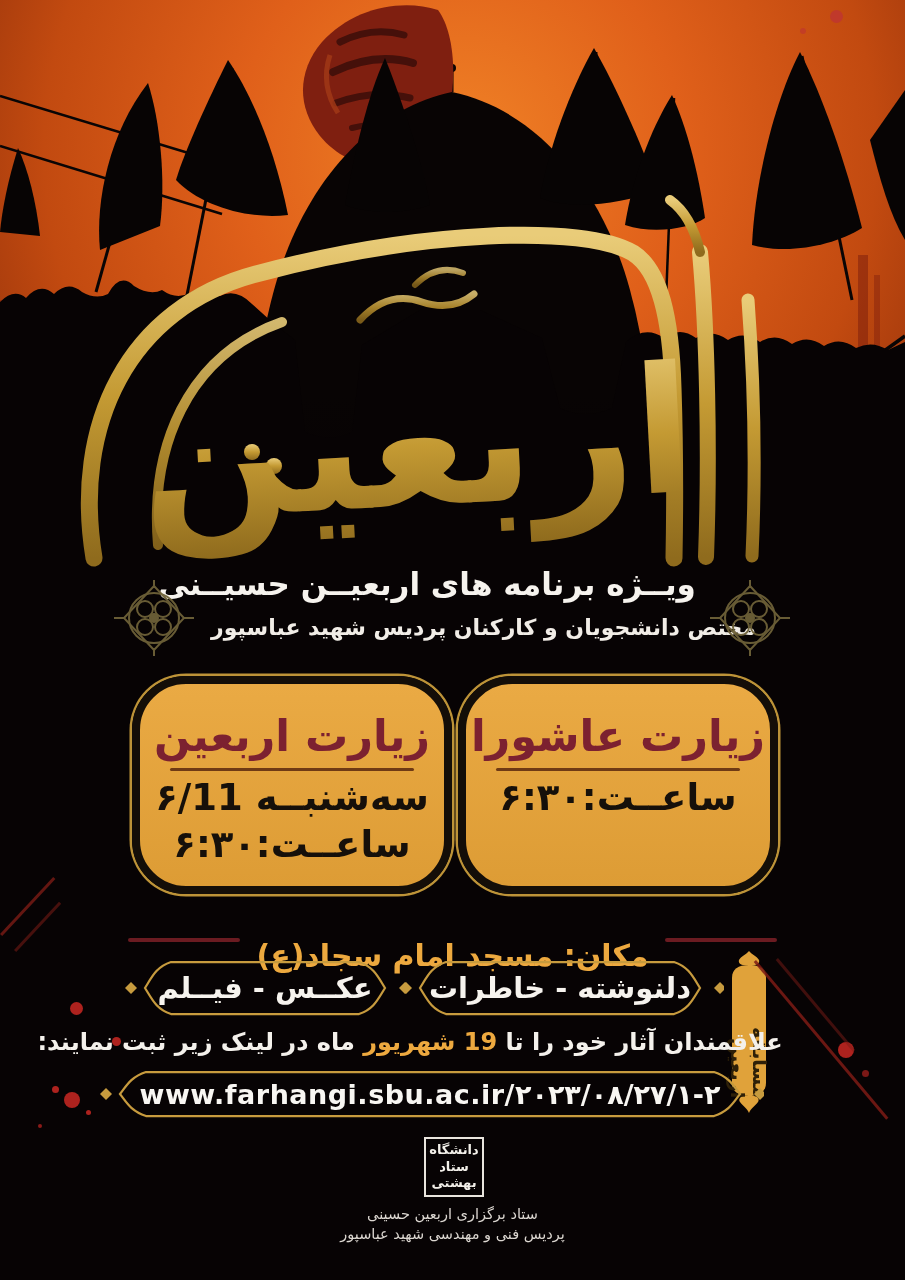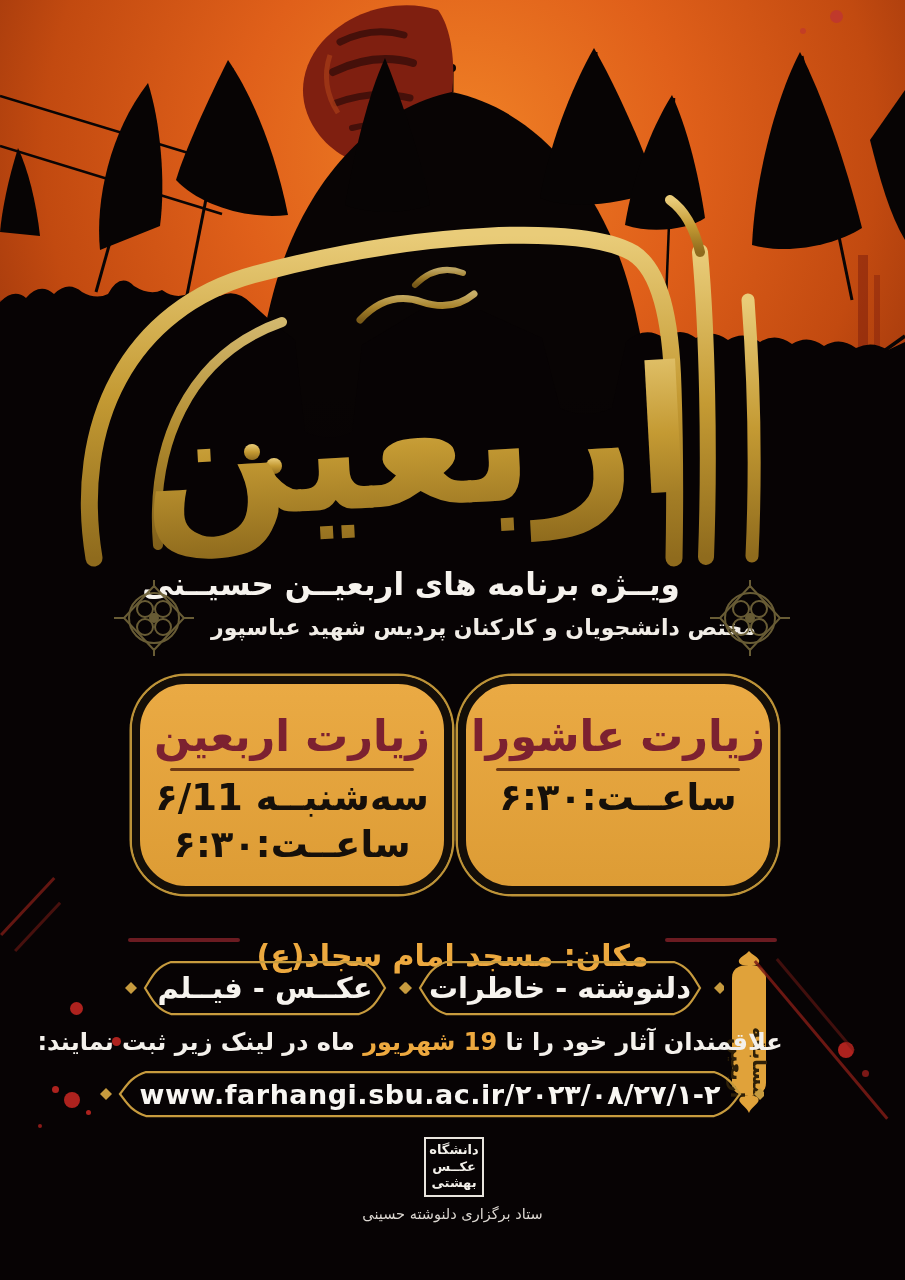--- a/index.html
+++ b/index.html
@@ -4,21 +4,21 @@
 <style>
   html,body{margin:0;padding:0;background:#000;}
   .poster{
     position:relative;width:905px;height:1280px;overflow:hidden;
     background:#070304;font-family:"DejaVu Sans",sans-serif;direction:rtl;
   }
   .abs{position:absolute;}
   svg{display:block;}
 
   
-  .subtitle1{top:566px;left:0;width:822px;text-align:center;color:#f6f3ee;
+  .subtitle1{top:566px;left:16px;width:822px;text-align:center;color:#f6f3ee;
     font-size:31px;font-weight:700;letter-spacing:.5px;}
   .subtitle2{top:615px;left:0;width:905px;text-align:center;color:#f1ede7;
     font-size:22px;font-weight:700;padding-left:31px;}
 
   
   .card{
     top:676px;width:320px;height:218px;box-sizing:border-box;
     background:linear-gradient(180deg,#eaaa44,#dd9c35);
     border:8px solid #140e08;border-radius:54px;
     box-shadow:0 0 0 2.5px #bd9338;
@@ -234,23 +234,24 @@
   <div class="abs url-frame">
     <svg class="frame-svg" width="668" height="56" viewBox="-18 0 668 56">
       <path d="M6,28 C13,19 17,11 32,6 L600,6 C615,11 619,19 626,28 C619,37 615,45 600,50 L32,50 C17,45 13,37 6,28 Z" stroke="#c79b3e" stroke-width="2.25" fill="none"></path>
       <path d="M-14,28 l6,-6 l6,6 l-6,6 Z" fill="#c79b3e"></path>
       <path d="M640,28 l6,-6 l6,6 l-6,6 Z" fill="#c79b3e"></path>
     </svg>
     <div class="url-text">www.farhangi.sbu.ac.ir/۲۰۲۳/۰۸/۲۷/۱-۲</div>
   </div>
 
   <div class="abs logo">
-    <div class="logo-text">دانشگاه عکــس بهشتی</div>
-  </div>
-  <div class="abs footer1">ستاد برگزاری دلنوشته حسینی</div>
+    <div class="logo-text">دانشگاه ستاد بهشتی</div>
+  </div>
+  <div class="abs footer1">ستاد برگزاری اربعین حسینی</div>
+  <div class="abs footer2">پردیس فنی و مهندسی شهید عباسپور</div>
 
   <div class="abs dot" style="left:830px;top:10px;width:13px;height:13px;background:#c0392b;"></div>
   <div class="abs dot" style="left:800px;top:28px;width:6px;height:6px;background:#c0392b;opacity:.8;"></div>
   <div class="abs dot" style="left:70px;top:1002px;width:13px;height:13px;"></div>
   <div class="abs dot" style="left:112px;top:1037px;width:9px;height:9px;"></div>
   <div class="abs dot" style="left:52px;top:1086px;width:7px;height:7px;"></div>
   <div class="abs dot" style="left:64px;top:1092px;width:16px;height:16px;"></div>
   <div class="abs dot" style="left:86px;top:1110px;width:5px;height:5px;"></div>
   <div class="abs dot" style="left:38px;top:1124px;width:4px;height:4px;opacity:.8;"></div>
   <div class="abs dot" style="left:838px;top:1042px;width:16px;height:16px;"></div>

